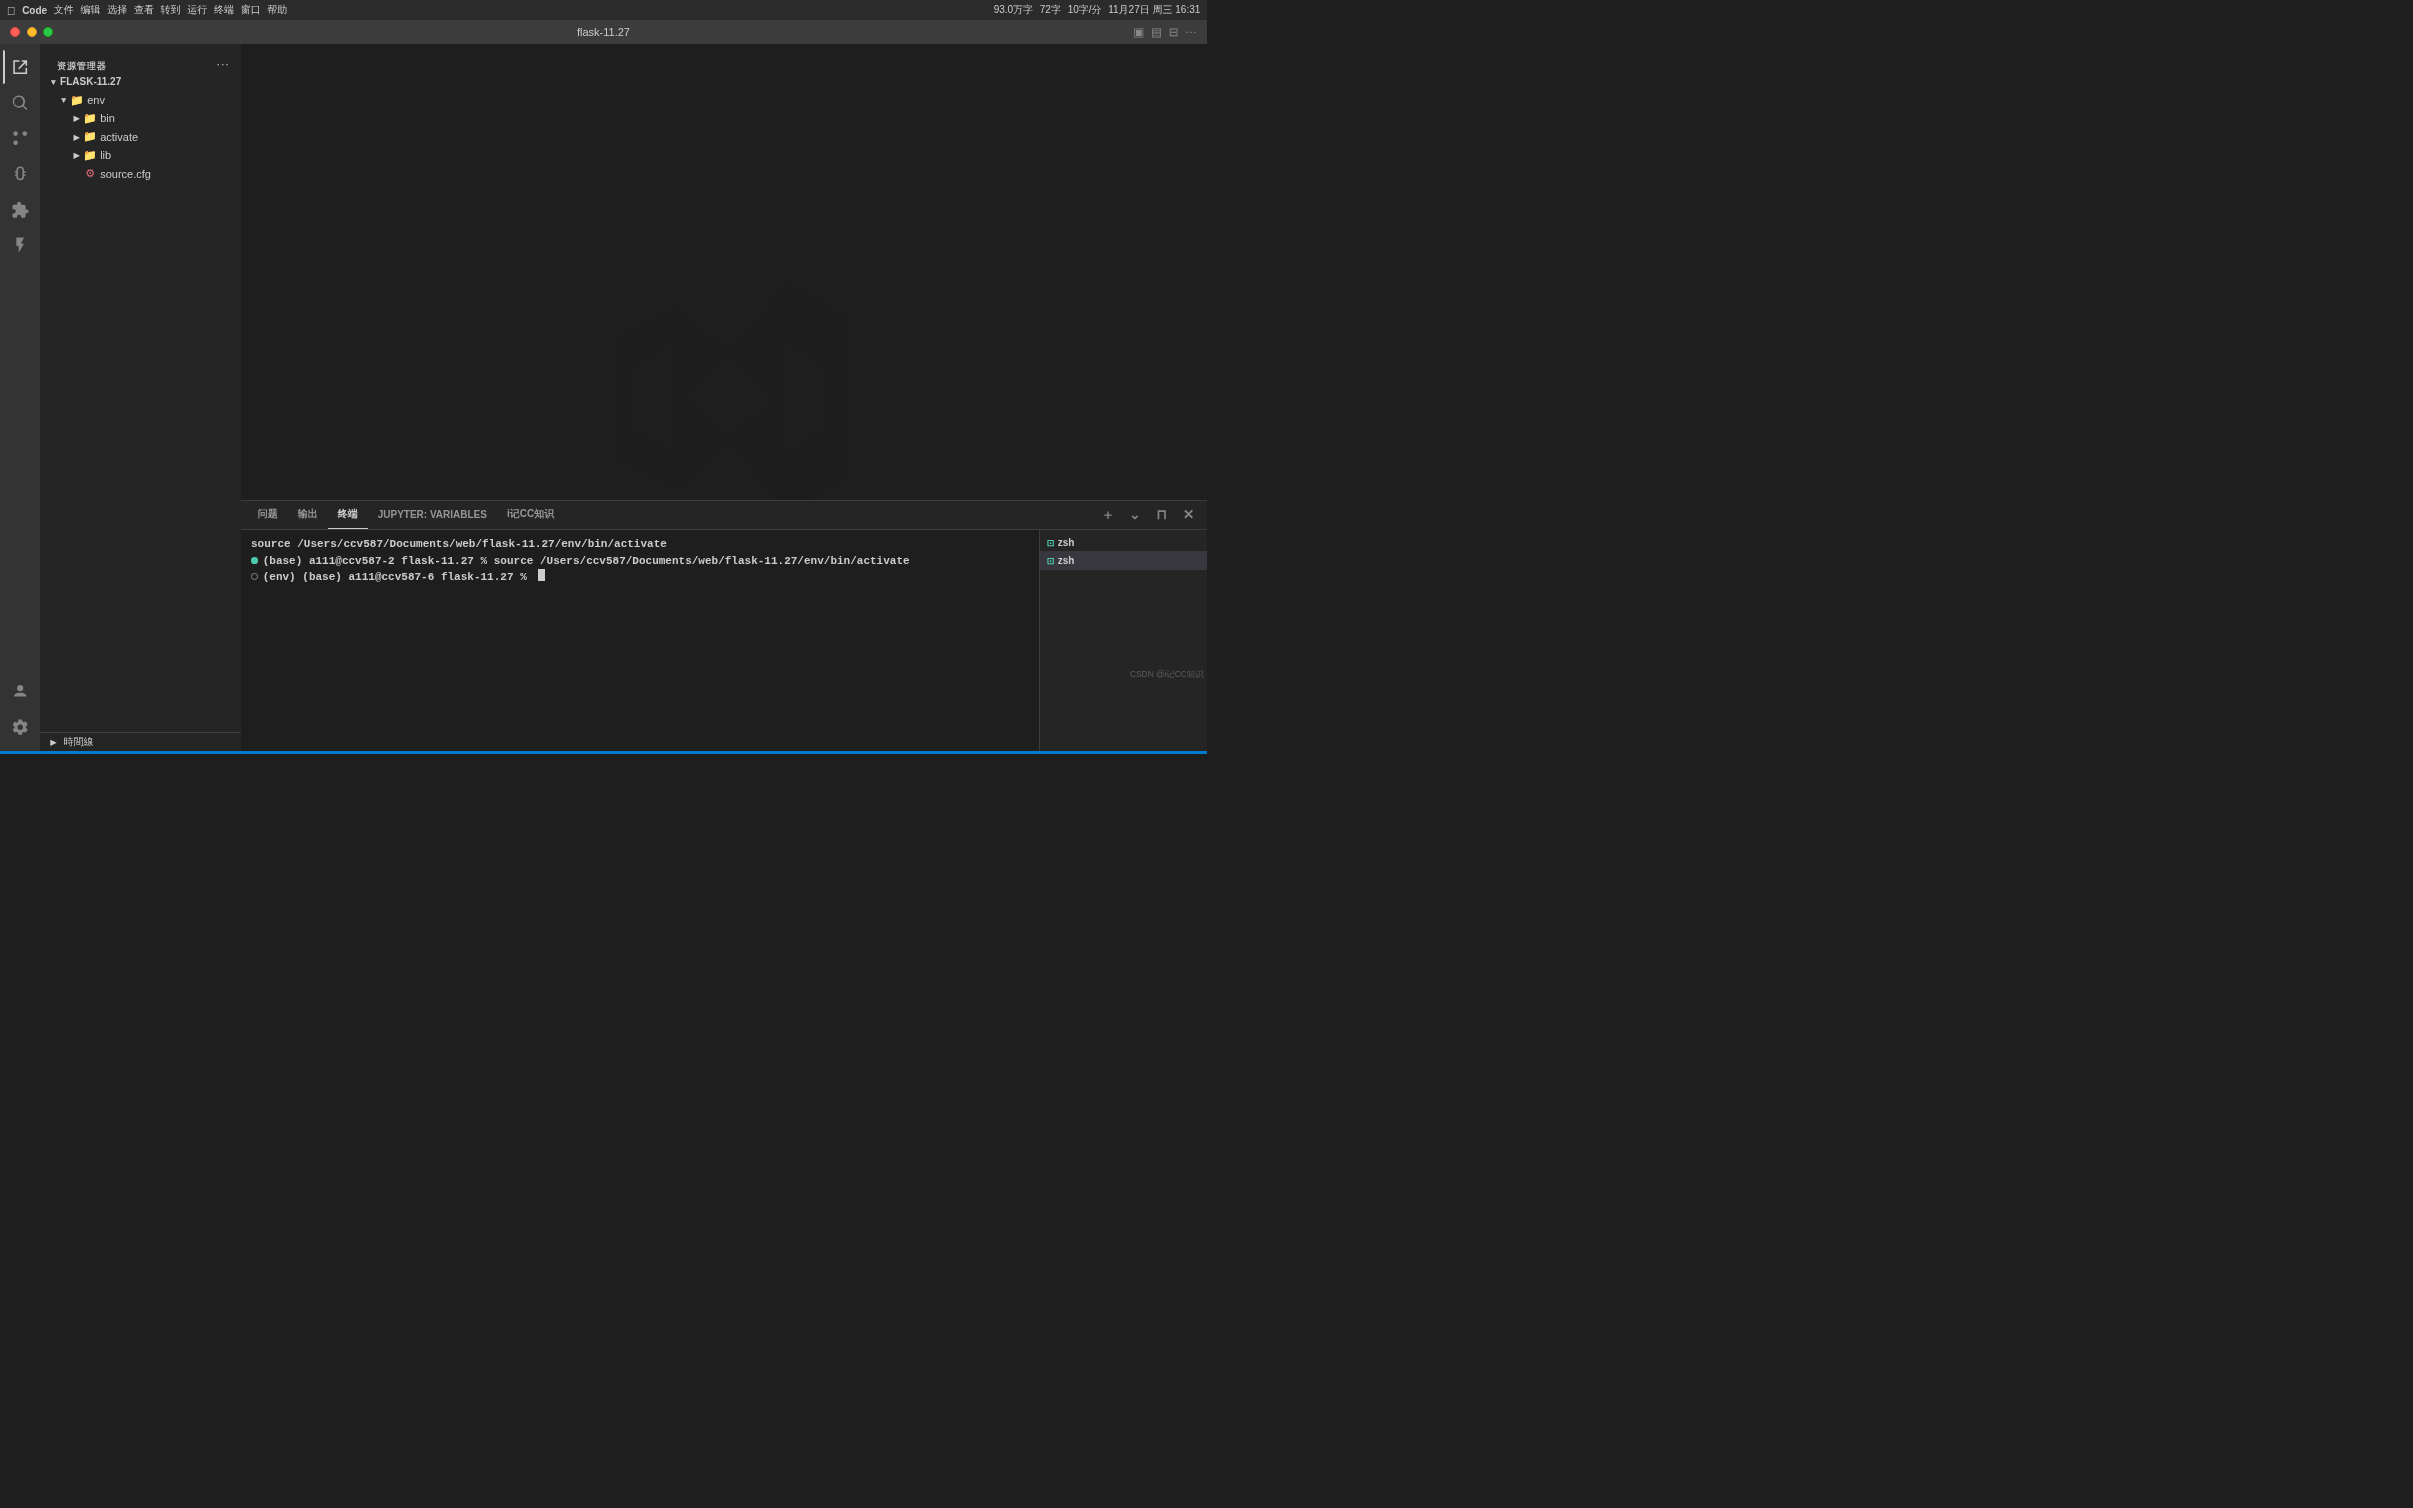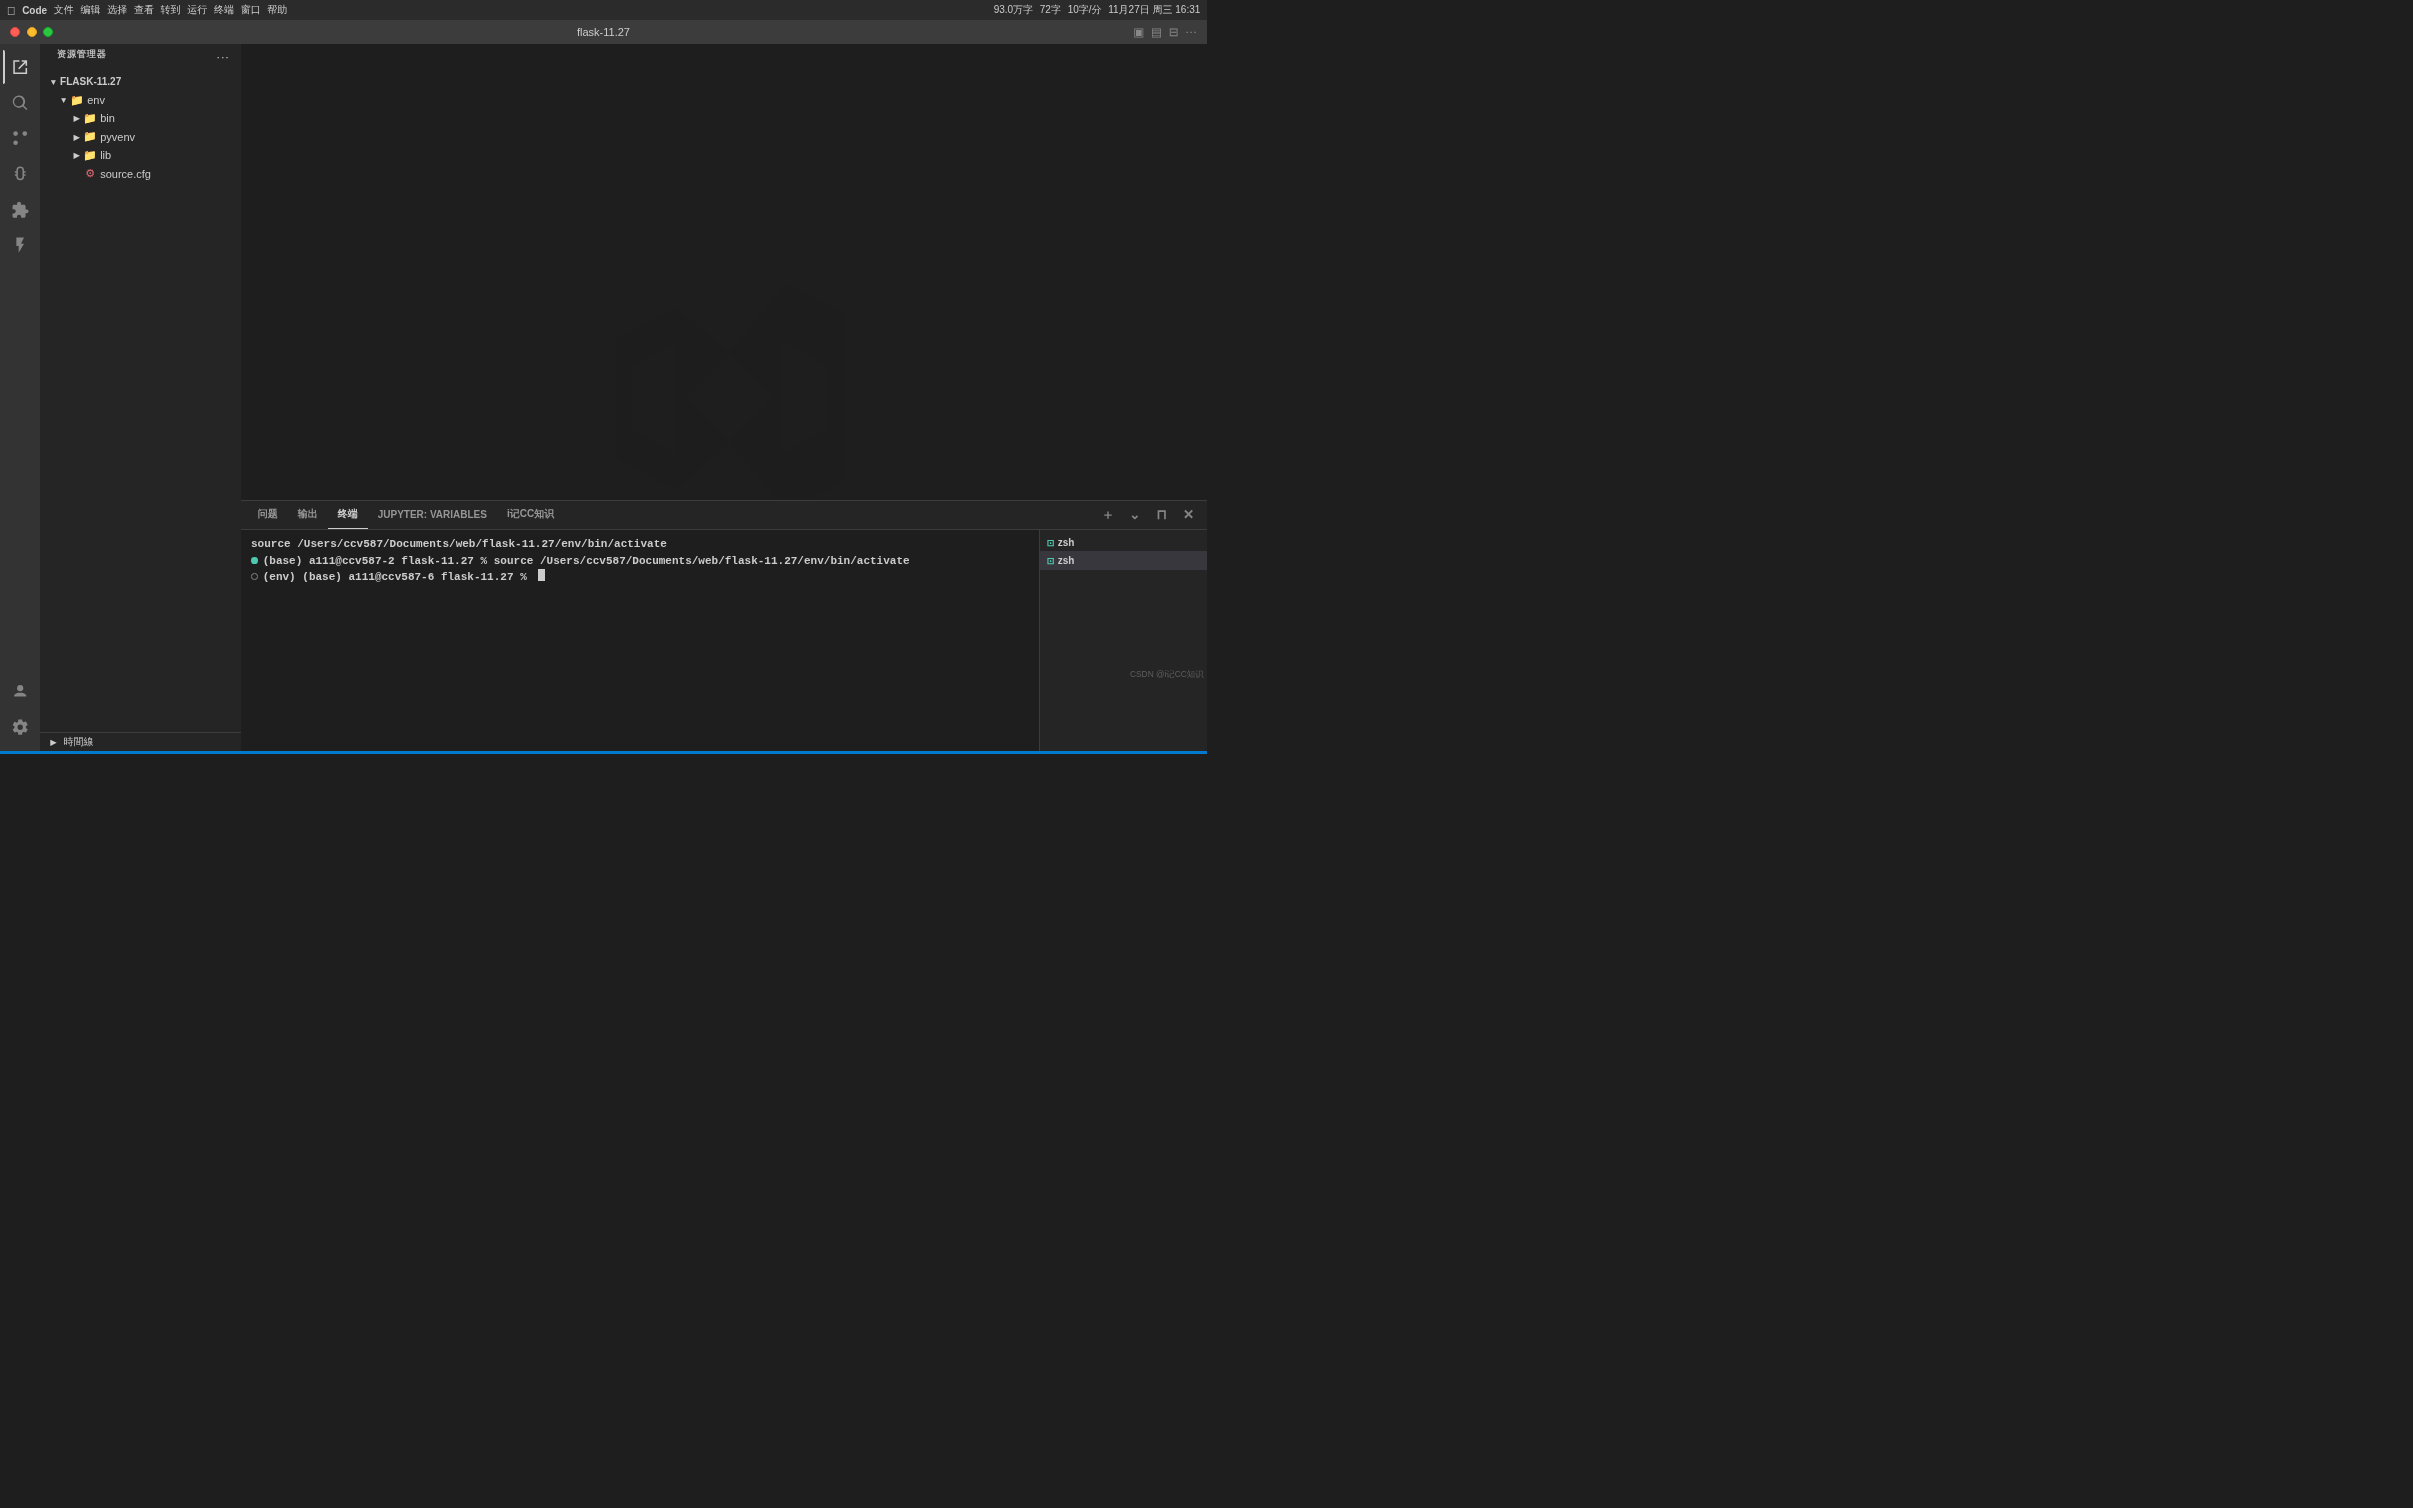--- a/index.html
+++ b/index.html
@@ -104,21 +104,21 @@
     .sidebar {
       width: 201px;
       background: #252526;
       display: flex;
       flex-direction: column;
       overflow: hidden;
     }
     .sidebar-header {
       height: 29px;
       display: flex;
-      align-items: flex-start;
+      align-items: flex-end;
       justify-content: space-between;
       padding: 4px 10px 0 17px;
     }
     .sidebar-header-title {
       font-size: 9.2px;
       font-weight: 700;
       color: #bbbbbb;
       letter-spacing: 0.08em;
       text-transform: uppercase;
     }
@@ -531,21 +531,21 @@
 
       <div class="tree-item indent-3">
         <span class="tree-arrow">▶</span>
         <span class="tree-icon" style="color:#dcb67a;">📁</span>
         <span class="tree-label">bin</span>
       </div>
 
       <div class="tree-item indent-3">
         <span class="tree-arrow">▶</span>
         <span class="tree-icon" style="color:#dcb67a;">📁</span>
-        <span class="tree-label">pyvenv</span>
+        <span class="tree-label">activate</span>
       </div>
 
       <div class="tree-item indent-3">
         <span class="tree-arrow">▶</span>
         <span class="tree-icon" style="color:#dcb67a;">📁</span>
         <span class="tree-label">lib</span>
       </div>
 
       <div class="tree-item indent-3">
         <span class="tree-arrow" style="visibility:hidden;">▶</span>

